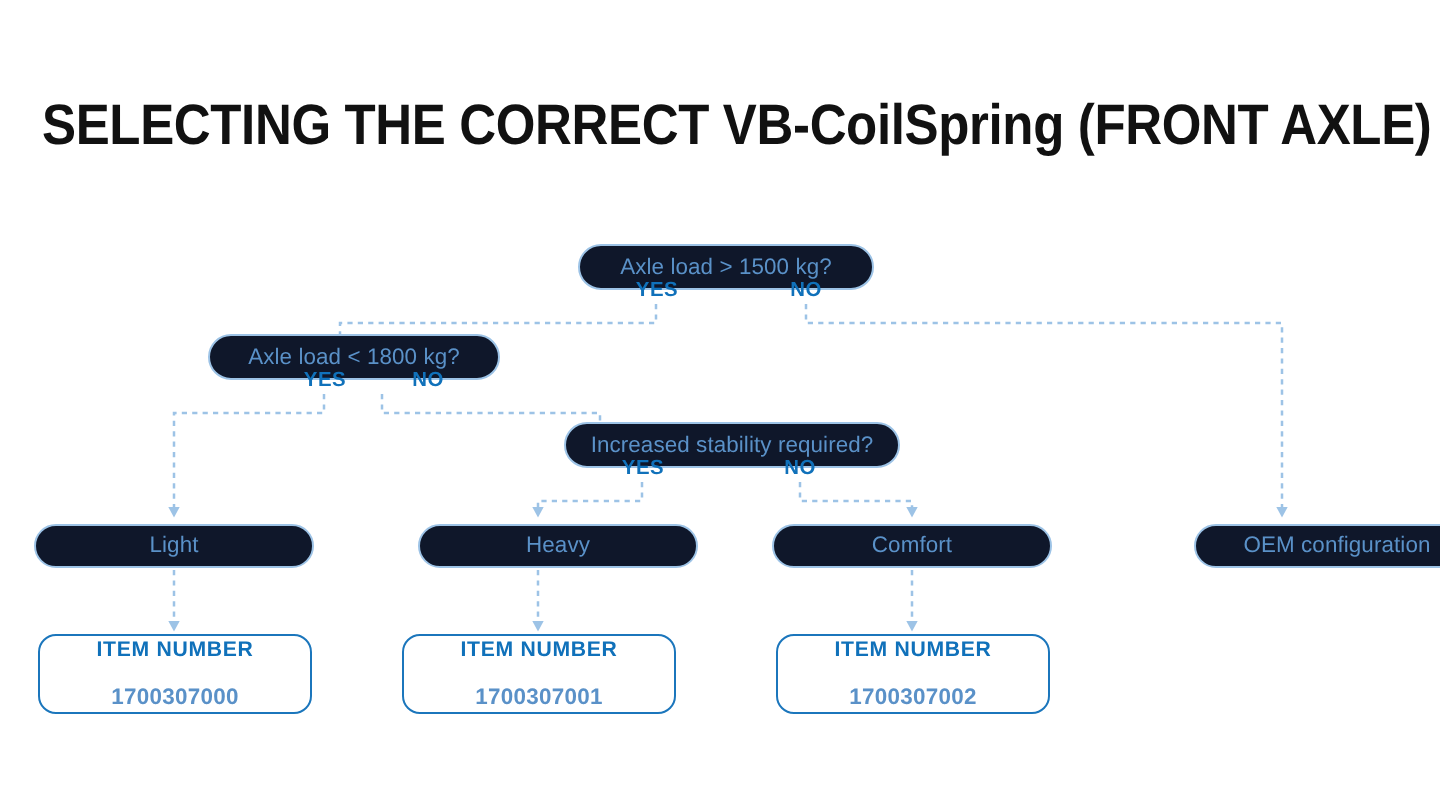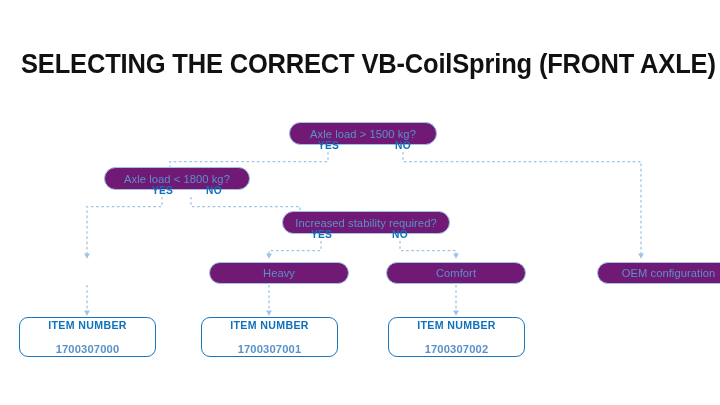--- a/index.html
+++ b/index.html
@@ -25,21 +25,21 @@
     white-space:nowrap;
   }
 
   
   .wires{position:absolute;left:0;top:0;width:720px;height:405px;pointer-events:none;}
 
   
   .node{
     position:absolute;
     box-sizing:border-box;
-    background:#701a75;
+    background:#0f172a;
     border:1.1px solid #9dc3e6;
     border-radius:13px;
     display:flex;align-items:center;justify-content:center;
     color:#5a91c8;
     font-size:11.2px;
     letter-spacing:0.05px;
     white-space:nowrap;
   }
   .node.decision{height:23px;}
   .node.result{height:22px;border-color:#9dc3e6;}
@@ -116,20 +116,23 @@
   </div>
   <div class="branch-label" style="left:146px;top:185px;width:33px;text-align:center;">YES</div>
   <div class="branch-label" style="left:200px;top:185px;width:28px;text-align:center;">NO</div>
 
   <div class="node decision" style="left:282px;top:211px;width:168px;">
     <span>Increased stability required?</span>
   </div>
   <div class="branch-label" style="left:305px;top:229px;width:33px;text-align:center;">YES</div>
   <div class="branch-label" style="left:386px;top:229px;width:28px;text-align:center;">NO</div>
 
+  <div class="node result" style="left:17px;top:262px;width:140px;">
+    <span>Light</span>
+  </div>
   <div class="node result" style="left:209px;top:262px;width:140px;">
     <span>Heavy</span>
   </div>
   <div class="node result" style="left:386px;top:262px;width:140px;">
     <span>Comfort</span>
   </div>
   <div class="node result" style="left:597px;top:262px;width:143px;">
     <span>OEM configuration</span>
   </div>
 

